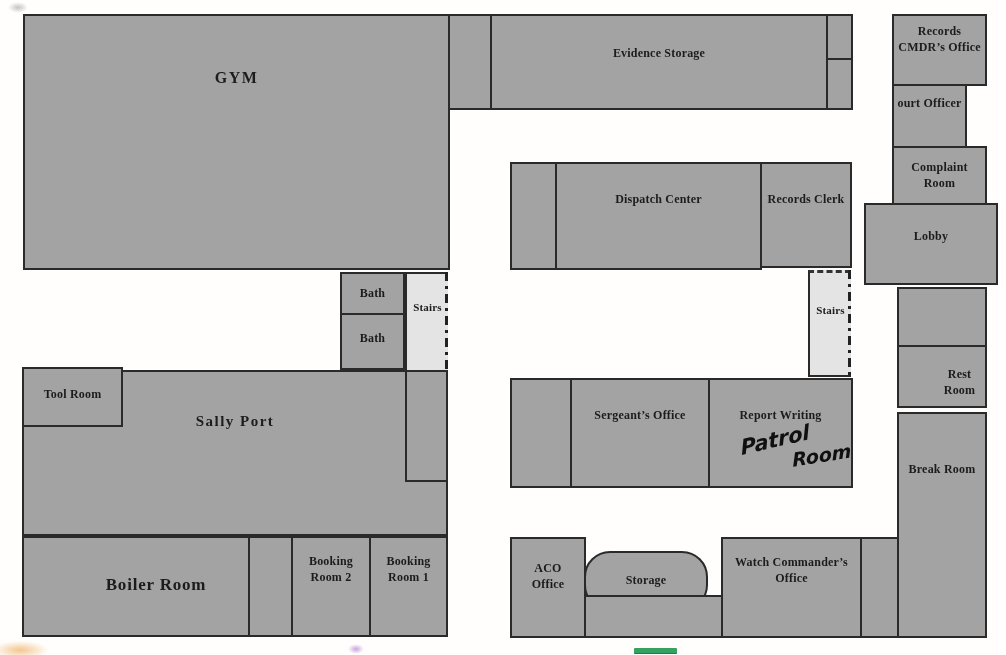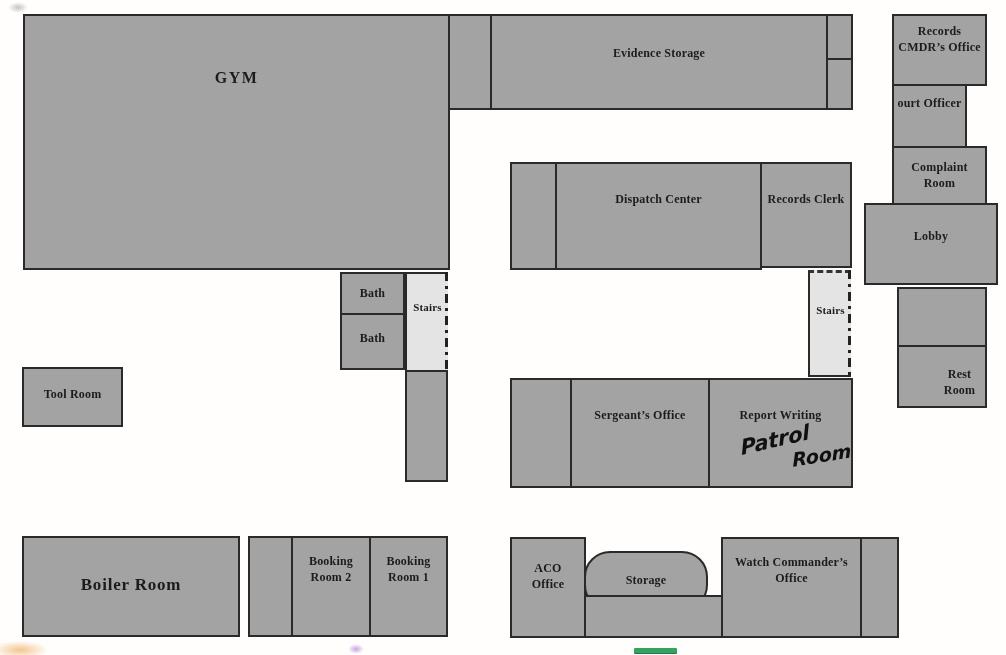--- a/index.html
+++ b/index.html
@@ -42,26 +42,29 @@
     <span class="lbl" style="margin-top:12px;">Bath</span>
   </div>
   <div class="room" style="left:340px;top:313px;width:65px;height:57px;">
     <span class="lbl" style="margin-top:16px;">Bath</span>
   </div>
   <div class="room gray noborder-right" style="left:405px;top:272px;width:43px;height:102px;">
     <span class="lbl" style="margin-top:26px;font-size:11px;">Stairs</span>
   </div>
   <div class="dashdot" style="left:445px;top:272px;height:104px;"></div>
 
+  <div class="room" style="left:22px;top:370px;width:426px;height:166px;">
+    <span class="lbl big" style="margin-top:40px;font-size:15px;">Sally Port</span>
+  </div>
   <div class="room" style="left:405px;top:370px;width:43px;height:112px;"></div>
   <div class="room" style="left:22px;top:355px;width:101px;height:60px;margin-top:12px;">
     <span class="lbl" style="margin-top:18px;">Tool Room</span>
   </div>
 
-  <div class="room" style="left:22px;top:536px;width:218px;height:101px;">
+  <div class="room" style="left:22px;top:536px;width:268px;height:101px;">
     <span class="lbl boiler" style="margin-top:36px;">Boiler Room</span>
   </div>
   <div class="room" style="left:248px;top:536px;width:45px;height:101px;"></div>
   <div class="room" style="left:291px;top:536px;width:80px;height:101px;">
     <span class="lbl" style="margin-top:16px;">Booking
 Room 2</span>
   </div>
   <div class="room" style="left:369px;top:536px;width:79px;height:101px;">
     <span class="lbl" style="margin-top:16px;">Booking
 Room 1</span>
@@ -118,20 +121,23 @@
     <span class="lbl" style="margin-top:12px;">Complaint
 Room</span>
   </div>
   <div class="room" style="left:864px;top:203px;width:134px;height:82px;">
     <span class="lbl" style="margin-top:24px;">Lobby</span>
   </div>
   <div class="room" style="left:897px;top:287px;width:90px;height:60px;"></div>
   <div class="room" style="left:897px;top:345px;width:90px;height:63px;padding-left:35px;">
     <span class="lbl" style="margin-top:20px;">Rest Room</span>
   </div>
+  <div class="room" style="left:897px;top:412px;width:90px;height:226px;">
+    <span class="lbl" style="margin-top:48px;">Break Room</span>
+  </div>
 
   <div class="artifact" style="left:8px;top:2px;width:20px;height:11px;
               background:radial-gradient(ellipse at center,#c4c4c4 0%,rgba(196,196,196,0) 70%);"></div>
   <div class="artifact" style="left:-8px;top:641px;width:56px;height:18px;
               background:radial-gradient(ellipse at center,#f3c68f 0%,rgba(243,198,143,0) 72%);"></div>
   <div class="artifact" style="left:348px;top:644px;width:16px;height:10px;
               background:radial-gradient(ellipse at center,#c9a3e0 0%,rgba(201,163,224,0) 70%);"></div>
   <div class="artifact" style="left:634px;top:648px;width:43px;height:5px;background:#35a25f;
               border-bottom:1px solid #1f7a44;border-radius:1px;"></div>
 

